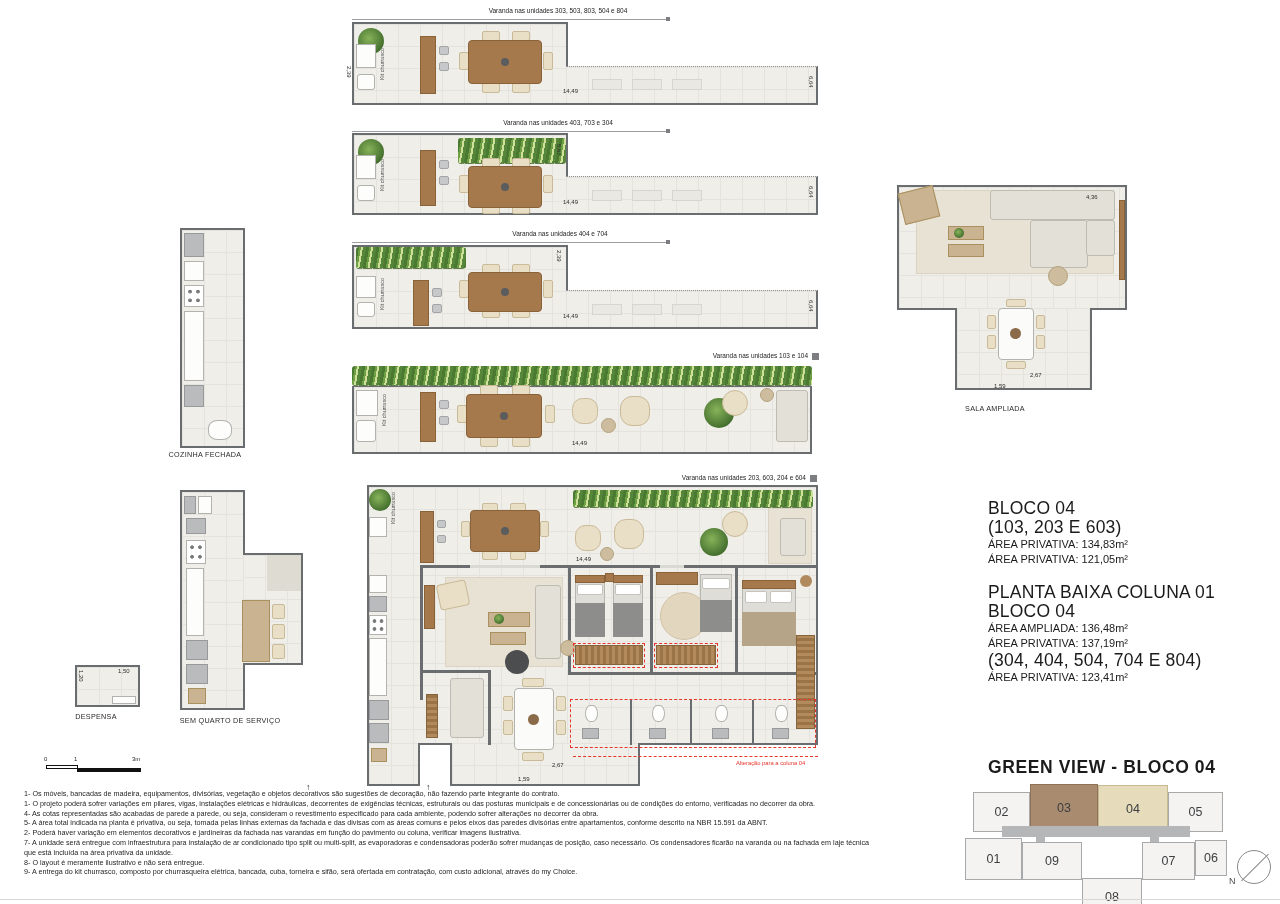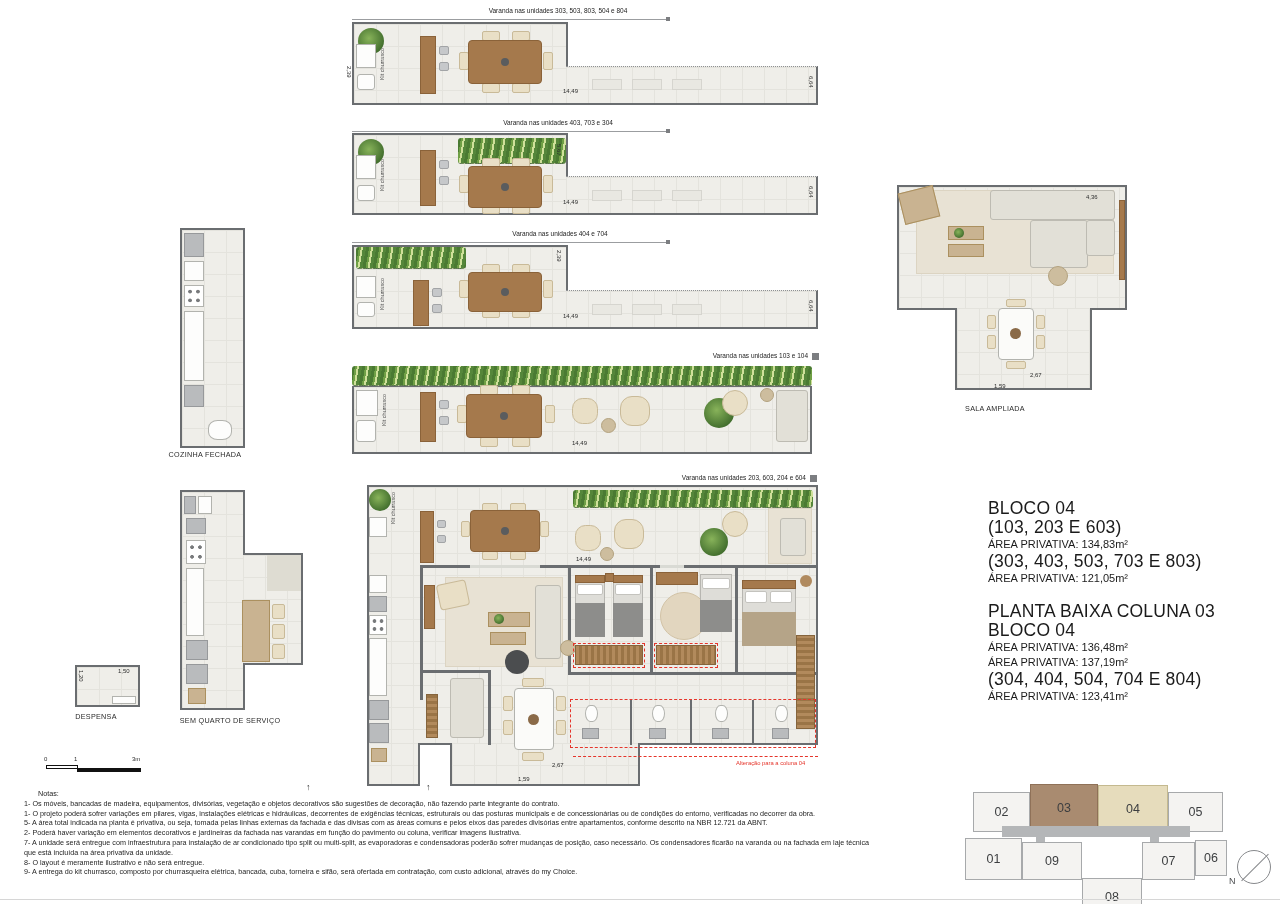--- a/index.html
+++ b/index.html
@@ -364,31 +364,31 @@
   <div class="abs ch" style="left:1006px;top:361px;width:20px;height:8px;"></div>
   <div class="abs dim" style="left:1086px;top:194px;">4,36</div>
   <div class="abs dim" style="left:1030px;top:372px;">2,67</div>
   <div class="abs dim" style="left:994px;top:383px;">1,59</div>
   <div class="abs seclbl" style="left:950px;top:404px;width:90px;text-align:center;">SALA AMPLIADA</div>
 
   <div class="abs" style="left:988px;top:499px;width:260px;">
     <div class="title-big">BLOCO 04</div>
     <div class="title-big">(103, 203 E 603)</div>
     <div class="area-sm">ÁREA PRIVATIVA: 134,83m²</div>
-    <div class="title-big">(303, 403, 503, 703 E 803)</div>
     <div class="area-sm">ÁREA PRIVATIVA: 121,05m²</div>
     <div style="height:16px;"></div>
-    <div class="title-big">PLANTA BAIXA COLUNA 03</div>
+    <div class="title-big">PLANTA BAIXA COLUNA 01</div>
     <div class="title-big">BLOCO 04</div>
-    <div class="area-sm">ÁREA PRIVATIVA:  136,48m²</div>
+    <div class="area-sm">ÁREA AMPLIADA:  136,48m²</div>
     <div class="area-sm">ÁREA PRIVATIVA:  137,19m²</div>
     <div class="title-big">(304, 404, 504, 704 E 804)</div>
     <div class="area-sm">ÁREA PRIVATIVA:  123,41m²</div>
   </div>
 
+  <div class="abs gv-title" style="left:988px;top:757px;">GREEN VIEW - BLOCO 04</div>
 
   <div class="kunit" style="left:973px;top:792px;width:57px;height:40px;">
       <span>02</span>
     </div>
   <div class="kunit k03" style="left:1030px;top:784px;width:68px;height:48px;">
       <span>03</span>
     </div>
   <div class="kunit k04" style="left:1098px;top:785px;width:70px;height:47px;">
       <span>04</span>
     </div>
@@ -419,24 +419,24 @@
   </div>
   <div class="abs" style="left:1229px;top:876px;font-size:9px;color:#4a4c4e;">N</div>
 
   <div class="abs dim" style="left:44px;top:756px;">0</div>
   <div class="abs dim" style="left:74px;top:756px;">1</div>
   <div class="abs dim" style="left:132px;top:756px;">3m</div>
   <div class="abs" style="left:46px;top:765px;width:32px;height:4px;border:1px solid #111;"></div>
   <div class="abs" style="left:77px;top:768px;width:64px;height:4px;background:#111;"></div>
 
   <div class="abs" style="left:24px;top:789px;width:858px;">
-    <div class="note" style="padding-left:14px;">Notas:</div>
     <div class="note">1- Os móveis, bancadas de madeira, equipamentos, divisórias, vegetação e objetos decorativos são sugestões de decoração, não fazendo parte integrante do contrato.</div>
     <div class="note">1- O projeto poderá sofrer variações em pilares, vigas, instalações elétricas e hidráulicas, decorrentes de exigências técnicas, estruturais ou das posturas municipais e de concessionárias ou de condições do entorno, verificadas no decorrer da obra.</div>
-    <div class="note">5- A área total indicada na planta é privativa, ou seja, tomada pelas linhas externas da fachada e das divisas com as áreas comuns e pelos eixos das paredes divisórias entre apartamentos, conforme descrito na NBR 12.721 da ABNT.</div>
+    <div class="note">4- As cotas representadas são acabadas de parede a parede, ou seja, consideram o revestimento especificado para cada ambiente, podendo sofrer alterações no decorrer da obra.</div>
+    <div class="note">5- A área total indicada na planta é privativa, ou seja, tomada pelas linhas externas da fachada e das divisas com as áreas comuns e pelos eixos das paredes divisórias entre apartamentos, conforme descrito na NBR 15.591 da ABNT.</div>
     <div class="note">2- Poderá haver variação em elementos decorativos e jardineiras da fachada nas varandas em função do pavimento ou coluna, verificar imagens ilustrativa.</div>
     <div class="note">7- A unidade será entregue com infraestrutura para instalação de ar condicionado tipo split ou multi-split, as evaporadoras e condensadoras poderão sofrer mudanças de posição, caso necessário. Os condensadores ficarão na varanda ou na fachada em laje técnica que está incluída na área privativa da unidade.</div>
     <div class="note">8- O layout é meramente ilustrativo e não será entregue.</div>
     <div class="note">9- A entrega do kit churrasco, composto por churrasqueira elétrica, bancada, cuba, torneira e sifão, será ofertada em contratação, com custo adicional, através do my Choice.</div>
   </div>
 
   <div class="abs" style="left:0;top:899px;width:1280px;height:1px;background:#d6d6d6;"></div>
 </div>
 
 </body></html>

